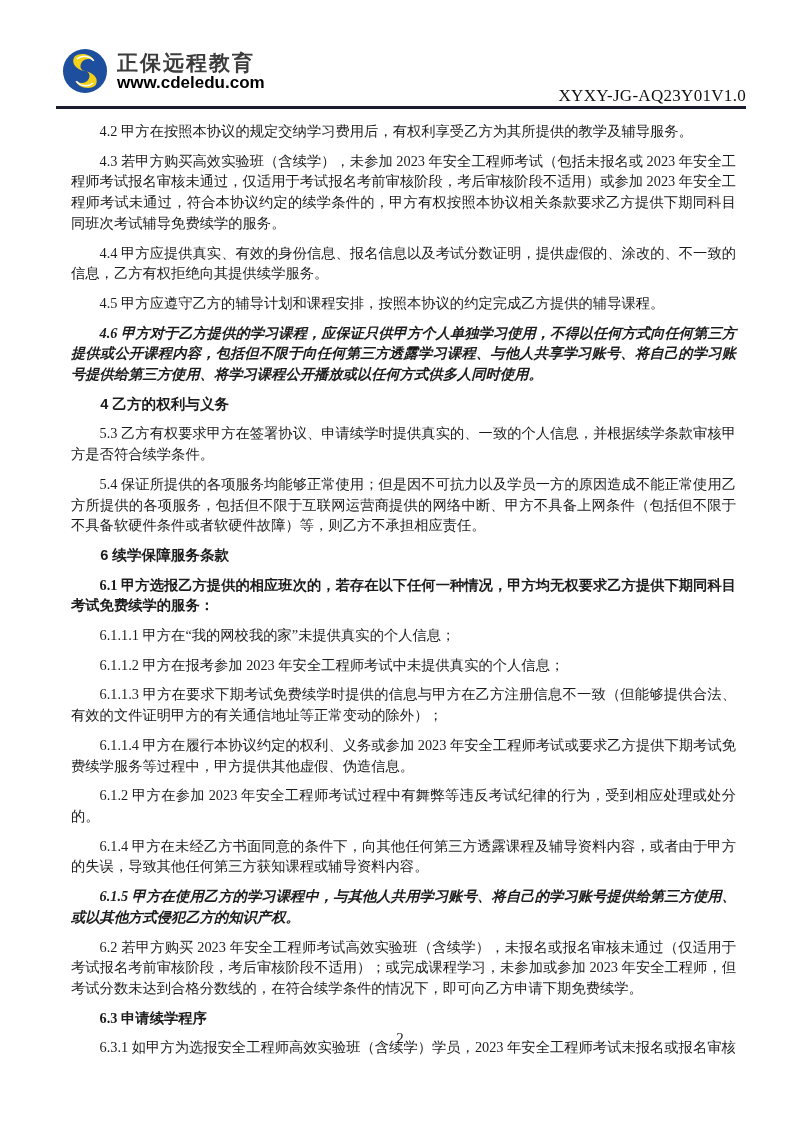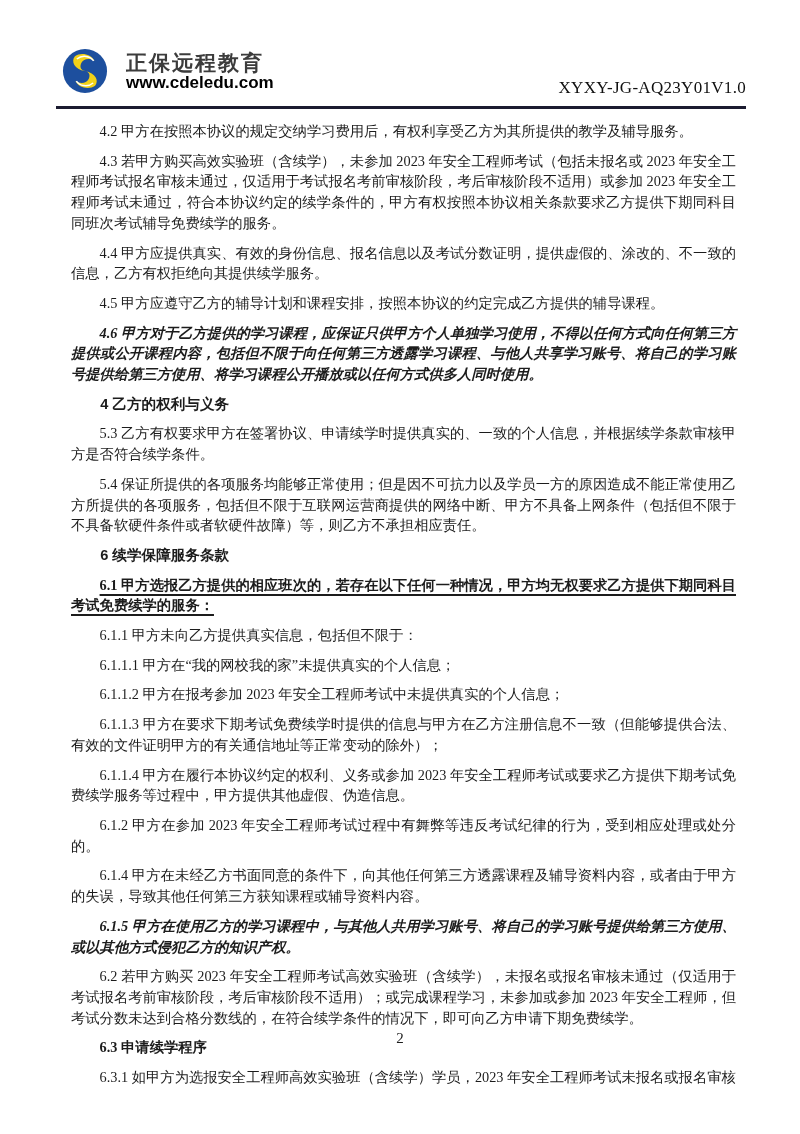--- a/index.html
+++ b/index.html
@@ -11,54 +11,53 @@
     font-family:"Liberation Serif","DejaVu Serif",serif;
     color:#1c1c1c;
     overflow:hidden;
     box-sizing:border-box;
   }
   
   .header{
     position:absolute;top:0;left:56px;right:54px;height:106px;
     border-bottom:3px solid #1b1b30;
   }
-  .brand{position:absolute;left:6px;top:48px;display:flex;align-items:center;gap:18px;}
+  .brand{position:absolute;left:6px;top:48px;display:flex;align-items:center;gap:9px;}
   .brand-logo{width:46px;height:46px;flex:0 0 auto;}
   .brand-text{display:flex;flex-direction:column;justify-content:center;}
   .brand-name{
     font-family:"Liberation Sans","DejaVu Sans",sans-serif;
     font-weight:700;font-size:21px;line-height:24px;color:#3c3c3c;letter-spacing:2px;
   }
   .brand-url{
     font-family:"Liberation Sans","DejaVu Sans",sans-serif;
     font-weight:700;font-size:17px;line-height:16px;color:#000000;
   }
   .doc-code{
-    position:absolute;right:0;bottom:8px;
+    position:absolute;right:0;bottom:0;
     font-family:"Liberation Serif","DejaVu Serif",serif;
     font-size:17px;color:#101010;letter-spacing:.3px;
   }
   
   .doc-body{
     position:absolute;top:112px;left:62px;right:55px;
     font-size:14.3px;line-height:20.7px;
     text-align:justify;text-justify:inter-ideograph;
   }
   .doc-body p{margin:9px;text-indent:2em;}
   p.clause{font-weight:400;}
   p.bold{font-weight:700;font-style:italic;}
   p.heading{
     font-weight:700;margin-top:8px;
     font-family:"Liberation Sans","DejaVu Sans",sans-serif;
     font-size:14.6px;
   }
   p.subheading{font-weight:700;}
   p.bold-underline{
     font-weight:700;
-    text-decoration:underline;
     text-decoration-thickness:1.5px;
     text-underline-offset:4px;
   }
   
   .footer{
     position:absolute;top:1030px;left:0;width:100%;
     text-align:center;font-size:15px;color:#1c1c1c;
   }
 </style>
 </head>
@@ -87,21 +86,20 @@
     <p class="clause">4.2 甲方在按照本协议的规定交纳学习费用后，有权利享受乙方为其所提供的教学及辅导服务。</p>
     <p class="clause">4.3 若甲方购买高效实验班（含续学），未参加 2023 年安全工程师考试（包括未报名或 2023 年安全工程师考试报名审核未通过，仅适用于考试报名考前审核阶段，考后审核阶段不适用）或参加 2023 年安全工程师考试未通过，符合本协议约定的续学条件的，甲方有权按照本协议相关条款要求乙方提供下期同科目同班次考试辅导免费续学的服务。</p>
     <p class="clause">4.4 甲方应提供真实、有效的身份信息、报名信息以及考试分数证明，提供虚假的、涂改的、不一致的信息，乙方有权拒绝向其提供续学服务。</p>
     <p class="clause">4.5 甲方应遵守乙方的辅导计划和课程安排，按照本协议的约定完成乙方提供的辅导课程。</p>
     <p class="bold">4.6 甲方对于乙方提供的学习课程，应保证只供甲方个人单独学习使用，不得以任何方式向任何第三方提供或公开课程内容，包括但不限于向任何第三方透露学习课程、与他人共享学习账号、将自己的学习账号提供给第三方使用、将学习课程公开播放或以任何方式供多人同时使用。</p>
     <p class="heading">4 乙方的权利与义务</p>
     <p class="clause">5.3 乙方有权要求甲方在签署协议、申请续学时提供真实的、一致的个人信息，并根据续学条款审核甲方是否符合续学条件。</p>
     <p class="clause">5.4 保证所提供的各项服务均能够正常使用；但是因不可抗力以及学员一方的原因造成不能正常使用乙方所提供的各项服务，包括但不限于互联网运营商提供的网络中断、甲方不具备上网条件（包括但不限于不具备软硬件条件或者软硬件故障）等，则乙方不承担相应责任。</p>
     <p class="heading">6 续学保障服务条款</p>
     <p class="bold-underline">6.1 甲方选报乙方提供的相应班次的，若存在以下任何一种情况，甲方均无权要求乙方提供下期同科目考试免费续学的服务：</p>
-    <p class="clause">6.1.1 甲方未向乙方提供真实信息，包括但不限于：</p>
     <p class="clause">6.1.1.1 甲方在“我的网校我的家”未提供真实的个人信息；</p>
     <p class="clause">6.1.1.2 甲方在报考参加 2023 年安全工程师考试中未提供真实的个人信息；</p>
     <p class="clause">6.1.1.3 甲方在要求下期考试免费续学时提供的信息与甲方在乙方注册信息不一致（但能够提供合法、有效的文件证明甲方的有关通信地址等正常变动的除外）；</p>
     <p class="clause">6.1.1.4 甲方在履行本协议约定的权利、义务或参加 2023 年安全工程师考试或要求乙方提供下期考试免费续学服务等过程中，甲方提供其他虚假、伪造信息。</p>
     <p class="clause">6.1.2 甲方在参加 2023 年安全工程师考试过程中有舞弊等违反考试纪律的行为，受到相应处理或处分的。</p>
     <p class="clause">6.1.4 甲方在未经乙方书面同意的条件下，向其他任何第三方透露课程及辅导资料内容，或者由于甲方的失误，导致其他任何第三方获知课程或辅导资料内容。</p>
     <p class="bold">6.1.5 甲方在使用乙方的学习课程中，与其他人共用学习账号、将自己的学习账号提供给第三方使用、或以其他方式侵犯乙方的知识产权。</p>
     <p class="clause">6.2 若甲方购买 2023 年安全工程师考试高效实验班（含续学），未报名或报名审核未通过（仅适用于考试报名考前审核阶段，考后审核阶段不适用）；或完成课程学习，未参加或参加 2023 年安全工程师，但考试分数未达到合格分数线的，在符合续学条件的情况下，即可向乙方申请下期免费续学。</p>
     <p class="subheading">6.3 申请续学程序</p>
     <p class="clause">6.3.1 如甲方为选报安全工程师高效实验班（含续学）学员，2023 年安全工程师考试未报名或报名审核</p>

